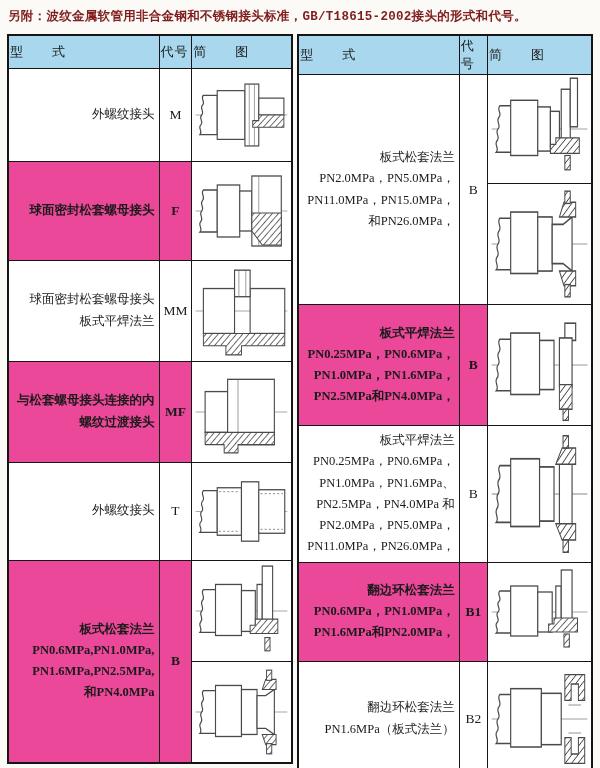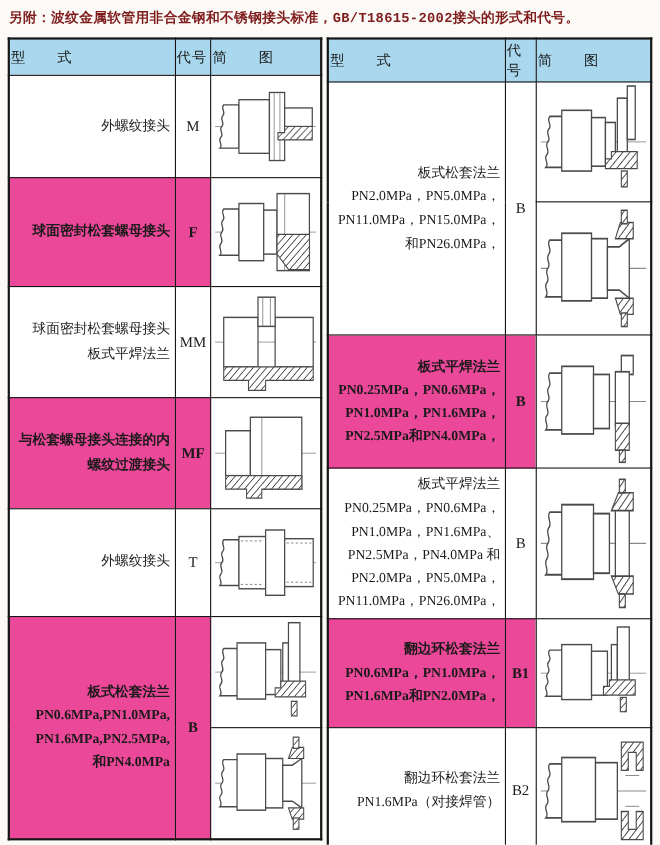--- a/index.html
+++ b/index.html
@@ -300,21 +300,21 @@
             <rect class="sh" x="80" y="6" width="12" height="56"></rect>
             <path class="ht" d="M72,54 h26 v14 h-32 v-8 h6 z"></path>
             <rect class="ht" x="83" y="70" width="6" height="13"></rect>
           </svg>
         </td>
       </tr>
 
       <tr>
         <td class="type">
           <div class="ln">翻边环松套法兰</div>
-          <div class="ln">PN1.6MPa（对接焊管）</div>
+          <div class="ln">PN1.6MPa（板式法兰）</div>
         </td>
         <td class="code">B2</td>
         <td class="diag">
           <svg class="dg" viewBox="0 0 112 96" height="112" preserveAspectRatio="none">
             <line class="cl" x1="3" y1="48" x2="109" y2="48"></line>
             <path class="sh" d="M28,27 H12 c-4,3.5 3,7 -1,10.5 c-4,3.5 3,7 -1,10.5 c-4,3.5 3,7 -1,10.5 c-4,3.5 3,7 -1,10.5 H28 V27 Z"></path>
             <rect class="sh" x="24" y="22" width="34" height="50"></rect>
             <rect class="sh" x="58" y="26" width="22" height="44"></rect>
             <path class="ht" d="M84,32 v-22 h22 v22 h-7 v-14 h-8 v14 z"></path>
             <path class="ht" d="M84,64 v22 h22 v-22 h-7 v14 h-8 v-14 z"></path>

